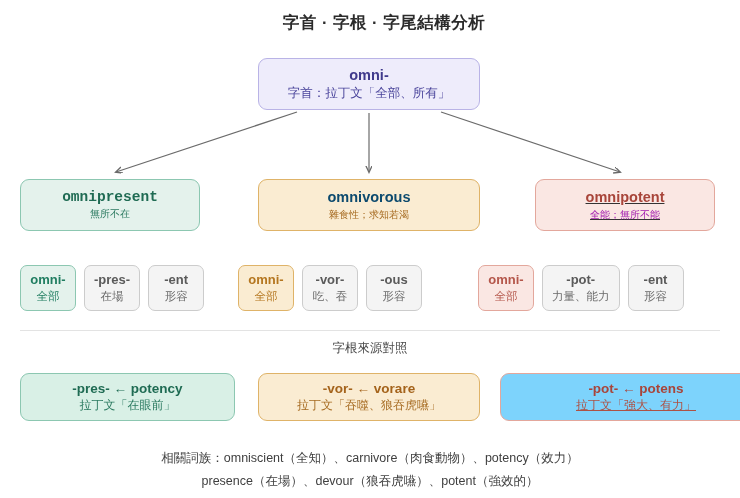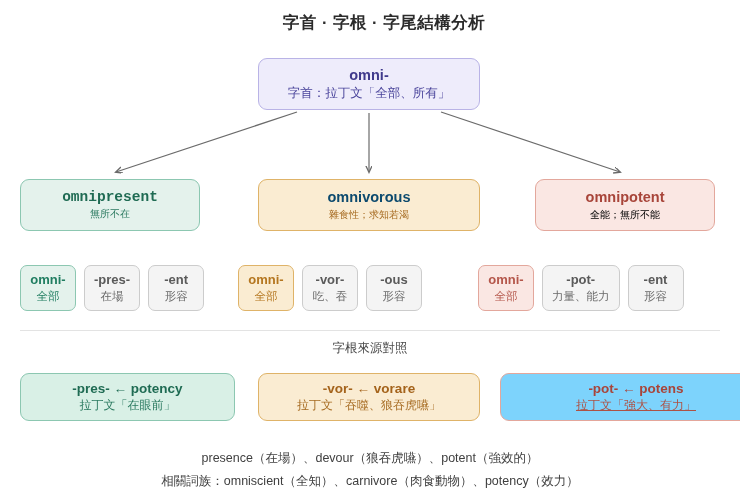--- a/index.html
+++ b/index.html
@@ -109,23 +109,24 @@
     background: #faecd2;
     border-color: #dfb368;
   }
   .wb-amber .word-term { color: #0c4a6e; }
   .wb-amber .word-sub  { color: #a76c23; }
   .wb-rose {
     left: 535px;
     width: 180px;
     background: #fae7e3;
     border-color: #e3a79c;
+    text-decoration: underline;
   }
   .wb-rose .word-term { color: #a8453a; }
-  .wb-rose .word-sub  { color: #000000; }
+  .wb-rose .word-sub  { color: #a21caf; }
 
   
   .chip-row {
     position: absolute;
     top: 265px;
     left: 0;
     width: 740px;
     height: 48px;
   }
   .chip-group {
@@ -359,17 +360,17 @@
   <div class="ety-box eb-amber">
     <div class="ety-term">-vor- ← vorare</div>
     <div class="ety-sub">拉丁文「吞噬、狼吞虎嚥」</div>
   </div>
   <div class="ety-box eb-rose">
     <div class="ety-term">-pot- ← potens</div>
     <div class="ety-sub">拉丁文「強大、有力」</div>
   </div>
 
   <div class="footer">
+    <div class="footer-line">相關詞族：omniscient（全知）、carnivore（肉食動物）、potency（效力）</div>
     <div class="footer-line">presence（在場）、devour（狼吞虎嚥）、potent（強效的）</div>
-    <div class="footer-line">相關詞族：omniscient（全知）、carnivore（肉食動物）、potency（效力）</div>
   </div>
 
 </div>
 
 </body></html>

